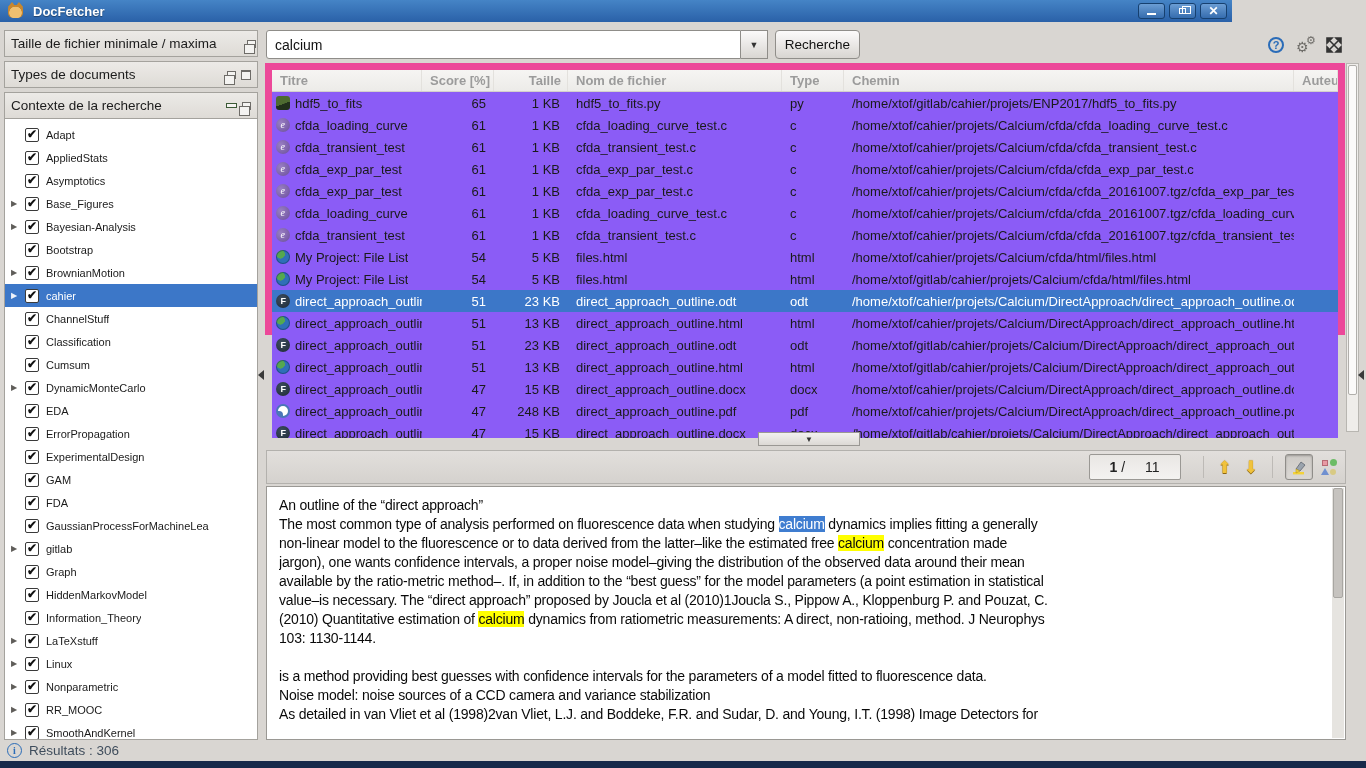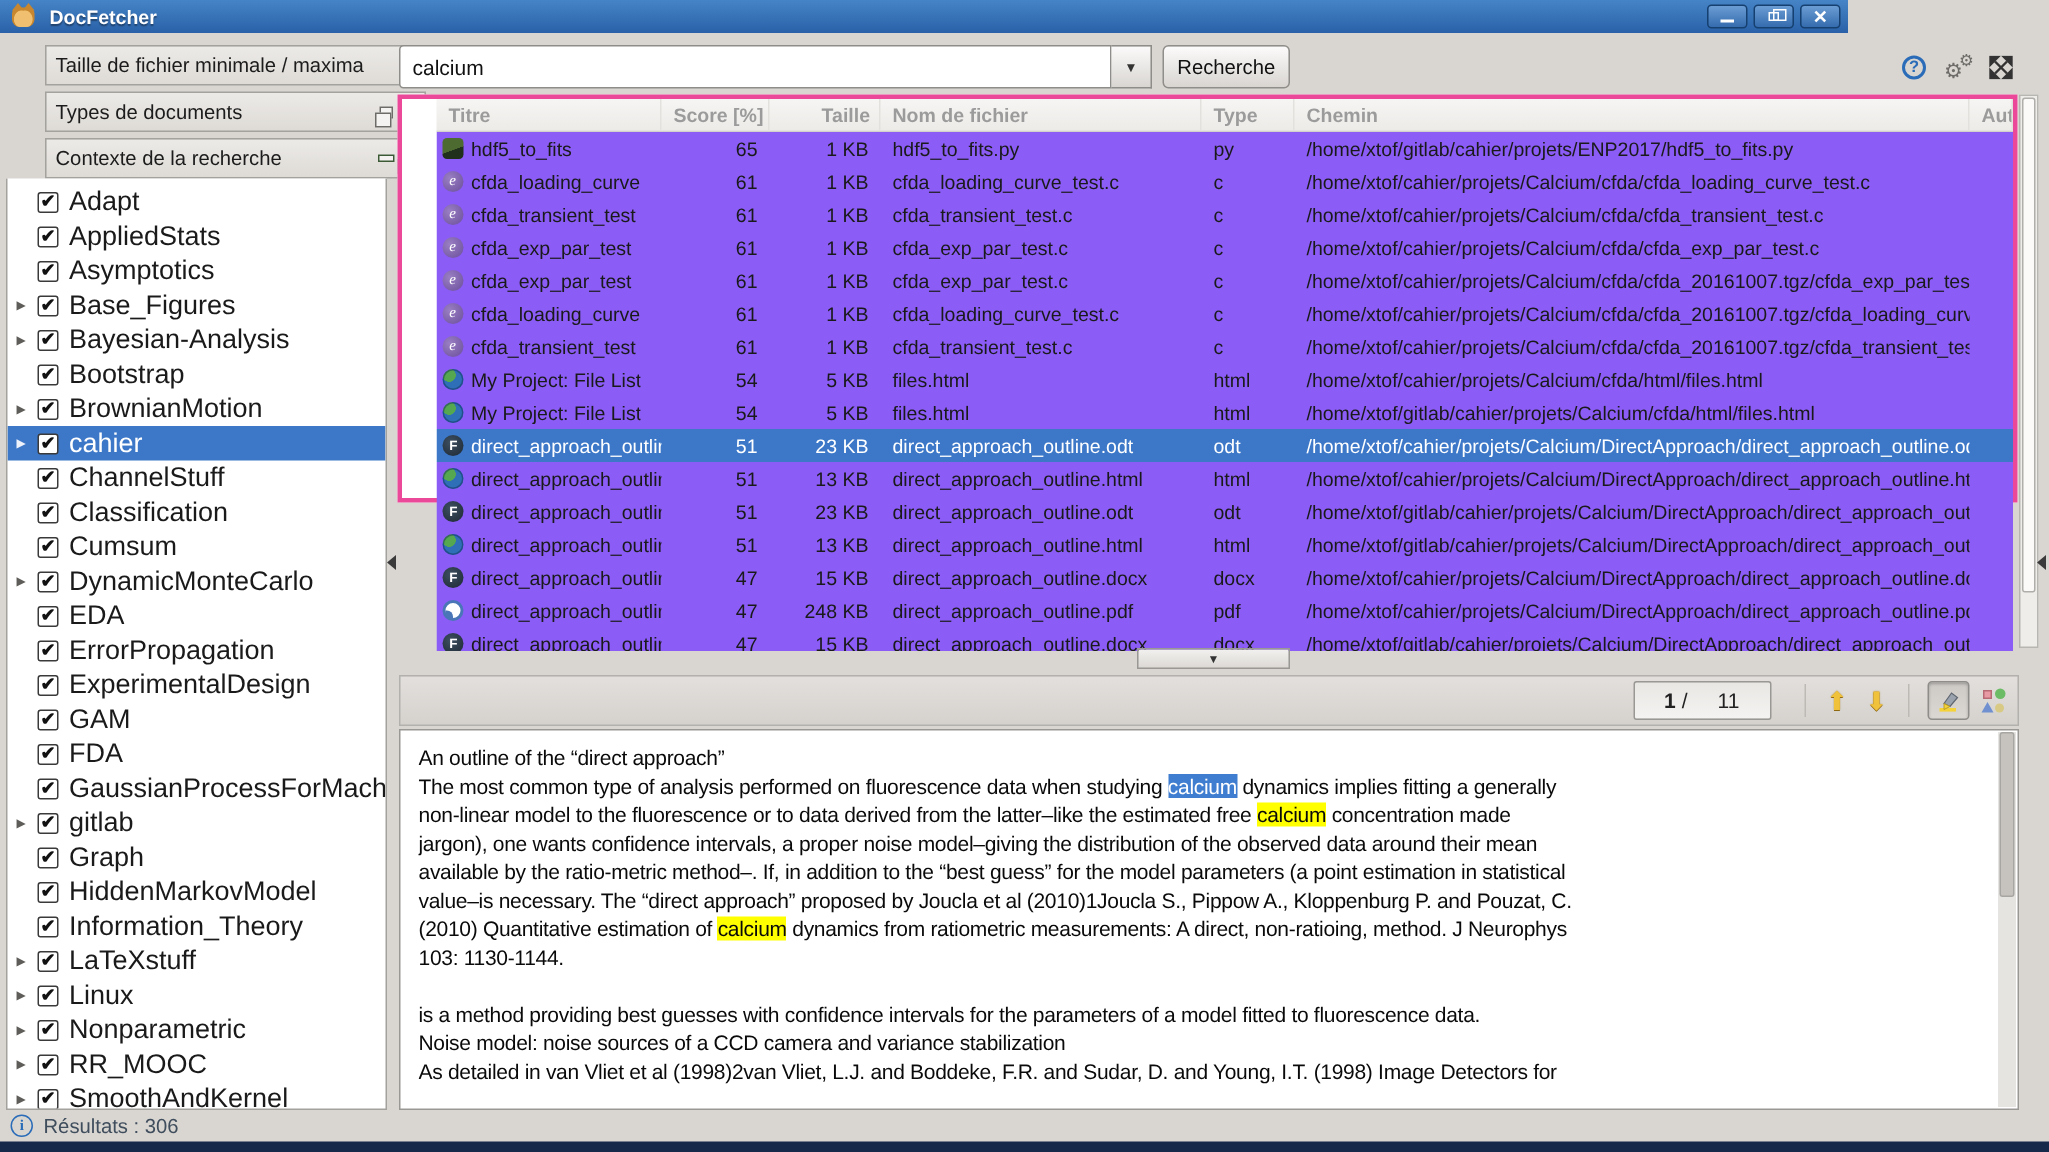--- a/index.html
+++ b/index.html
@@ -17,37 +17,37 @@
   .winbtns { position:absolute; right:5px; top:3px; display:flex; gap:4px; }
   .winbtn { width:27px; height:16px; border:1px solid #16406f; border-radius:3px;
     background:linear-gradient(#6b9dd4,#356cae); color:#fff; display:flex; align-items:center; justify-content:center;
     font-size:10px; font-weight:bold; cursor:default; }
   .winbtn .bar { width:9px; height:2px; background:#fff; margin-top:6px; }
   .winbtn .sq { width:7px; height:6px; border:1px solid #fff; position:relative; background:transparent; }
   .winbtn .sq::after { content:""; position:absolute; left:2px; top:-3px; width:7px; height:6px; border:1px solid #fff; }
 
   
   .panel-header { position:absolute; left:4px; width:254px; height:27px; background:linear-gradient(#eceae7,#dedbd6);
-    border:1px solid #a4a29d; display:flex; align-items:center; padding:0 6px; font-size:13.5px; color:#1c1c1c; white-space:nowrap; overflow:hidden;margin-left:26px; }
+    border:1px solid #a4a29d; display:flex; align-items:center; padding:0 6px; font-size:13.5px; color:#1c1c1c; white-space:nowrap; overflow:hidden; }
   .ph-icons { margin-left:auto; display:flex; gap:5px; align-items:center; flex:none; }
   .ico-restore { width:9px; height:8px; border:1px solid #6e6c68; position:relative; background:#f4f3f1; }
   .ico-restore::after { content:""; position:absolute; left:-4px; top:3px; width:9px; height:8px; border:1px solid #6e6c68; background:#f4f3f1; }
   .ico-max { width:10px; height:10px; border:1px solid #6e6c68; border-top-width:2px; background:#f4f3f1; }
   .ico-min { width:11px; height:5px; border:1px solid #3c5a36; background:#f4f3f1; }
 
   .tree-box { position:absolute; left:4px; top:119px; width:254px; height:621px; background:#fff;
     border:1px solid #a4a29d; border-top:none; overflow:hidden; padding-top:4px; }
   .tree-item { height:23px; display:flex; align-items:center; padding-left:6px; white-space:nowrap; cursor:default; }
   .tree-item.selected { background:#3c77c8; color:#fff; }
   .exp { width:14px; flex:none; font-size:8px; color:#5f5d59; display:inline-block; text-align:left; }
   .tree-item.selected .exp { color:#eef2fa; }
   .cb { width:14px; height:14px; border:1.5px solid #3a3a3a; border-radius:2px; background:#fff; flex:none;
     margin-right:7px; position:relative; }
   .cb::after { content:"✔"; position:absolute; left:1px; top:-2px; font-size:12px; font-weight:bold; color:#111; }
-  .tree-label { font-size:18px; overflow:hidden; }
+  .tree-label { font-size:11px; overflow:hidden; }
 
   
   .statusbar { position:absolute; left:0; top:740px; width:1366px; height:21px; display:flex; align-items:center; padding-left:7px; }
   .info-icon { width:15px; height:15px; border-radius:50%; border:1.5px solid #2a6cb8; color:#2a6cb8;
     font-size:10px; font-weight:bold; font-family:"Liberation Serif",serif; display:flex; align-items:center; justify-content:center; flex:none; }
   .status-text { margin-left:7px; color:#3f4d5c; font-size:13.5px; }
   .bottomstrip { position:absolute; left:0; top:761px; width:1366px; height:7px; background:#16294a; }
 
   
   .search-input { position:absolute; left:266px; top:30px; width:475px; height:29px; border:1px solid #8f8d89;
@@ -57,21 +57,21 @@
   .search-btn { position:absolute; left:775px; top:30px; width:85px; height:29px; border:1px solid #908e8a; border-radius:4px;
     background:linear-gradient(#fcfbfb,#d8d5d1); font-family:"Liberation Sans",sans-serif; font-size:13.5px; color:#111; cursor:default; }
   .help-icon { position:absolute; left:1268px; top:37px; width:16px; height:16px; border-radius:50%;
     border:2px solid #2a6cb8; color:#2a6cb8; font-weight:bold; font-size:11px; display:flex; align-items:center; justify-content:center; }
   .gear-icon { position:absolute; left:1296px; top:36px; width:22px; height:18px; color:#6e6c68; }
   .gear-icon .g1 { position:absolute; left:0; top:3px; font-size:14px; }
   .gear-icon .g2 { position:absolute; left:10px; top:-2px; font-size:11px; }
   .expand-icon { position:absolute; left:1326px; top:37px; width:16px; height:16px; }
 
   
-  .table-wrap { position:absolute; left:265px; top:63px; width:1080px; height:272px; background:#fff; border:3px solid #ec4899;padding-left:23px; }
+  .table-wrap { position:absolute; left:265px; top:63px; width:1080px; height:272px; background:#fff; border:7px solid #ec4899; }
   .thead { display:grid; grid-template-columns:150px 72px 74px 214px 62px 450px 1fr; height:22px;
     background:linear-gradient(#f6f5f3,#ecebe8); border-bottom:1px solid #d4d1cc; color:#9b9b9b; font-weight:bold; }
   .thead .hc { padding:3px 6px 0 8px; overflow:hidden; white-space:nowrap; border-right:1px solid #e3e1dd; }
   .thead .hc.r { text-align:right; }
   .tbody { height:346px; overflow:hidden; }
   .trow { display:grid; grid-template-columns:150px 72px 74px 214px 62px 450px 1fr; height:22px; align-items:center; background:#8b5cf6; }
   .trow.selected { background:#3c77c8; color:#fff; }
   .tc { overflow:hidden; white-space:nowrap; padding-left:8px; }
   .tc.r { text-align:right; padding-right:8px; padding-left:0; }
   .tc.title { display:flex; align-items:center; padding-left:4px; }

